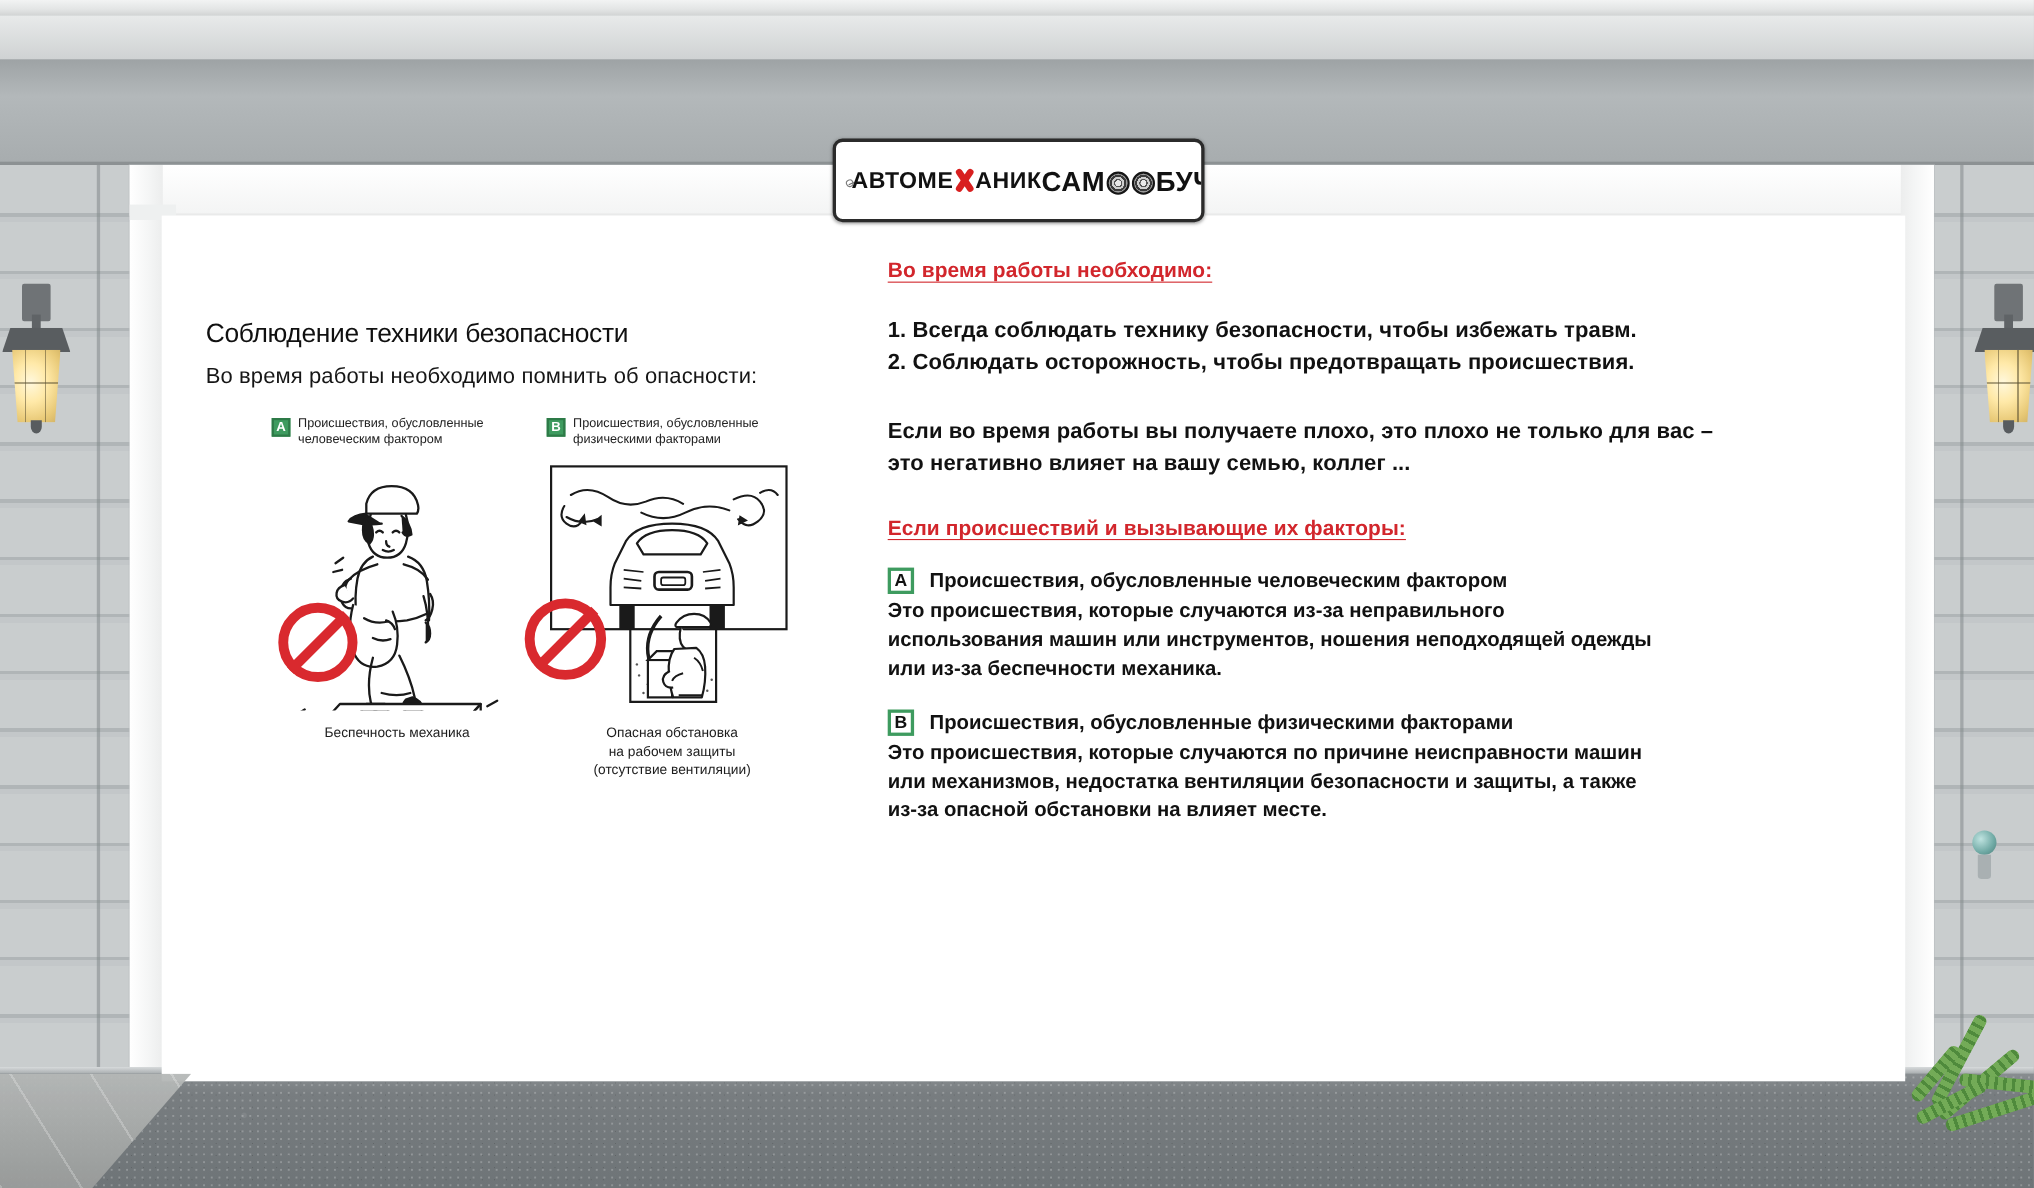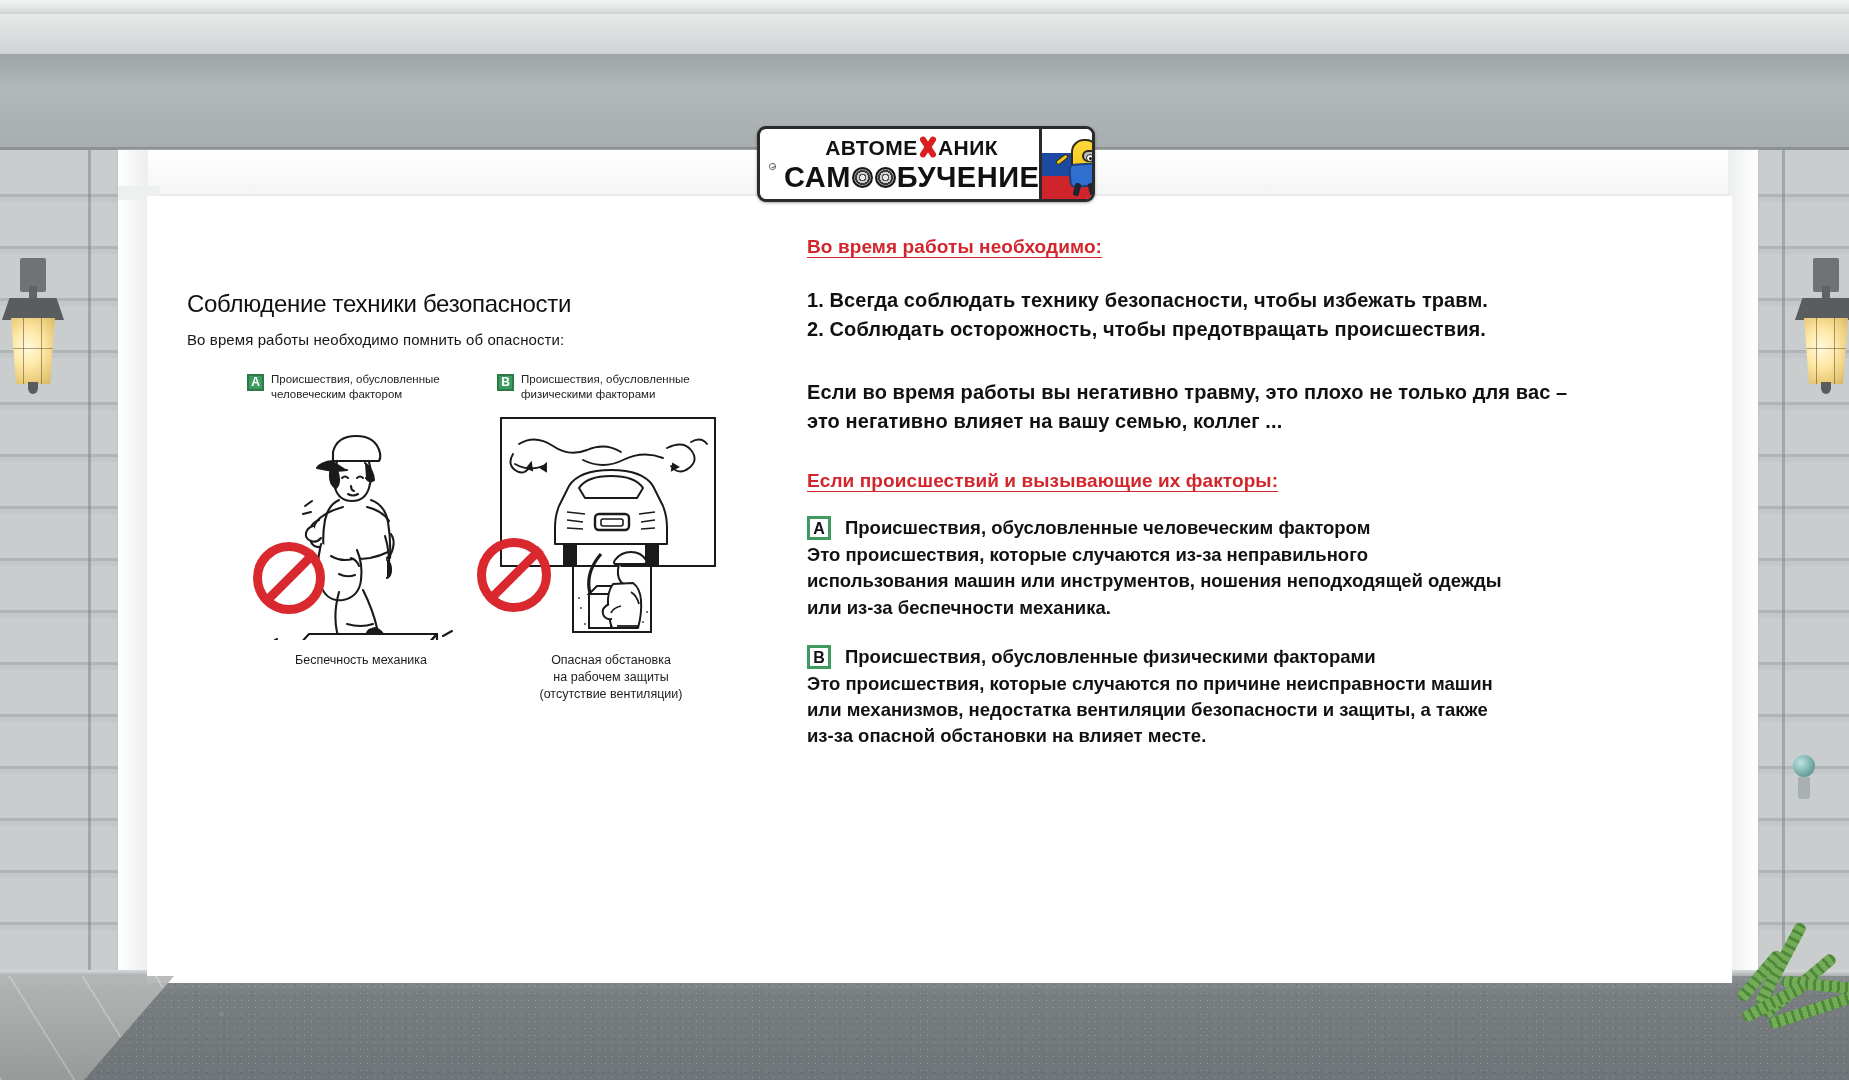--- a/index.html
+++ b/index.html
@@ -190,42 +190,42 @@
   .plate-screw{
     position:absolute; left:9px; top:34px; width:7px; height:7px;
     border-radius:50%; background:#ffffff; border:1px solid #7b7b7b;
     transform: rotate(-25deg);
   }
   .plate-screw:after{
     content:""; position:absolute; left:1px; top:3px; width:5px; height:1px; background:#6a6a6a;
   }
   .plate-text{
     flex: 1 1 auto;
-    display:flex; flex-direction:column; align-items:center; justify-content:center;
-    padding-left: 24px;
+    display:flex; flex-direction:row; align-items:center; justify-content:center;
+    padding-left: 14px;
   }
   .plate-line1{
     display:flex; align-items:center; justify-content:center;
     font-weight:900; font-size:21px; letter-spacing:.5px; color:#111;
     font-family:"Liberation Sans","DejaVu Sans",sans-serif;
     line-height:1;
   }
   .plate-line1 .wrench{
     position:relative; display:inline-block; width:26px; height:22px; margin:0 -3px;
   }
   .plate-line1 .wrench:before,
   .plate-line1 .wrench:after{
     content:""; position:absolute; left:10px; top:-1px; width:6px; height:24px;
     background:#d81f1f; border-radius:3px;
   }
   .plate-line1 .wrench:before{ transform: rotate(34deg); }
   .plate-line1 .wrench:after { transform: rotate(-34deg); }
   .plate-line2{
     display:flex; align-items:center; 
-    font-weight:900; font-size:29px; letter-spacing:.5px; color:#111;
+    font-weight:900; font-size:25px; letter-spacing:.5px; color:#111;
     line-height:1; margin-top:5px;
   }
   .tyre{
     display:inline-block; width:21px; height:21px; border-radius:50%;
     background: radial-gradient(circle at 50% 50%, #e9e9e9 0 22%, #555 23% 31%, #cfcfcf 32% 47%, #3a3a3a 48% 62%, #9a9a9a 63% 74%, #1d1d1d 75% 100%);
     border:2px solid #151515; margin:0 1px; vertical-align:middle;
   }
   .plate-flag{
     flex: 0 0 86px;
     position:relative;
@@ -274,21 +274,21 @@
   
   .col-left{
     position:absolute; left:20px; top:95px; width:620px;
   }
   .slide-title{
     font-size: 24px; font-weight: 400; color:#101010;
     letter-spacing:-0.3px; line-height:1.1;
     padding-left: 20px;
   }
   .slide-sub{
-    font-size: 15px; color:#161616; margin-top: 14px;
+    font-size: 20px; color:#161616; margin-top: 14px;
     padding-left: 20px; letter-spacing:.1px;
   }
 
   .figs{
     display:flex; gap:22px; margin-top:24px; padding-left: 80px;
   }
   .fig{ width: 228px; }
   .fig-head{ display:flex; gap:7px; align-items:flex-start; }
   .badge-sm{
     flex:0 0 auto;
@@ -553,21 +553,21 @@
     <div class="col-right">
 
       <div class="h-red">Во время работы необходимо:</div>
 
       <div class="blk m-top-28">
         <div>1. Всегда соблюдать технику безопасности, чтобы избежать травм.</div>
         <div>2. Соблюдать осторожность, чтобы предотвращать происшествия.</div>
       </div>
 
       <div class="blk m-top-34">
-        <div>Если во время работы вы негативно травму, это плохо не только для вас –</div>
+        <div>Если во время работы вы получаете плохо, это плохо не только для вас –</div>
         <div>это негативно влияет на вашу семью, коллег ...</div>
       </div>
 
       <div class="h-red m-top-34">Если происшествий и вызывающие их факторы:</div>
 
       <div class="m-top-24">
         <div class="cat-head">
           <div class="badge-lg">A</div>
           <div class="cat-title">Происшествия, обусловленные человеческим фактором</div>
         </div>

